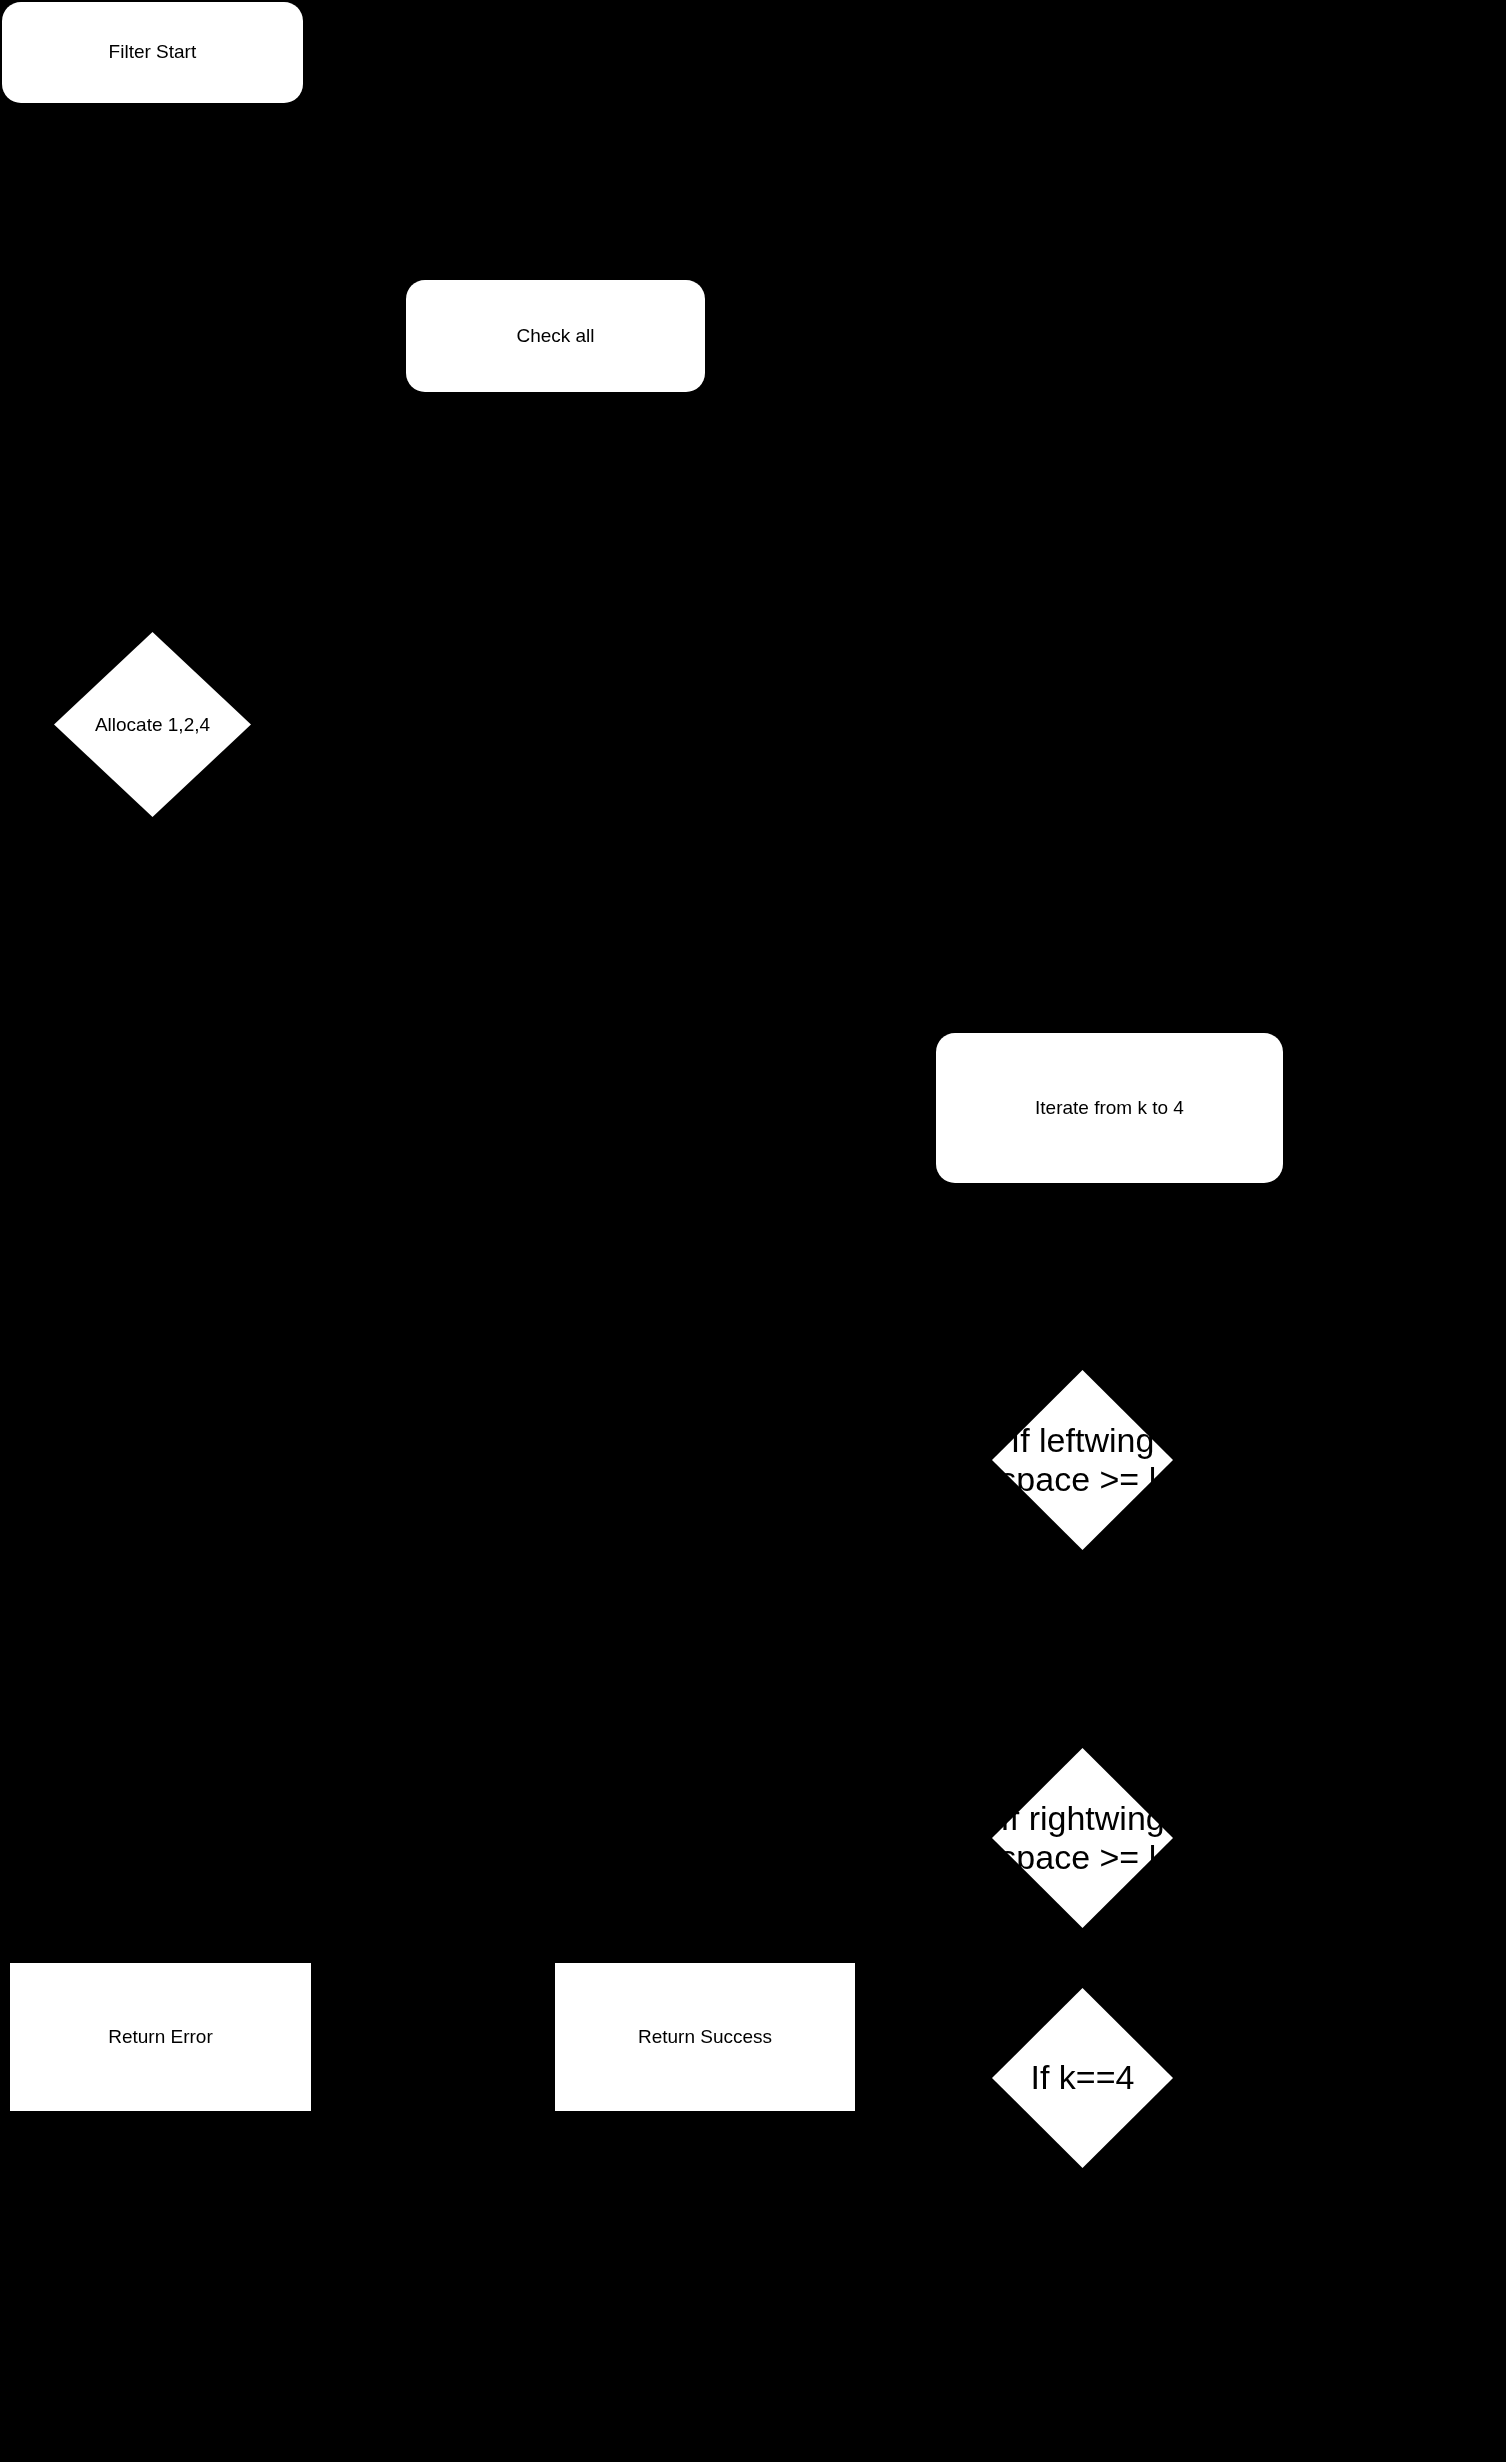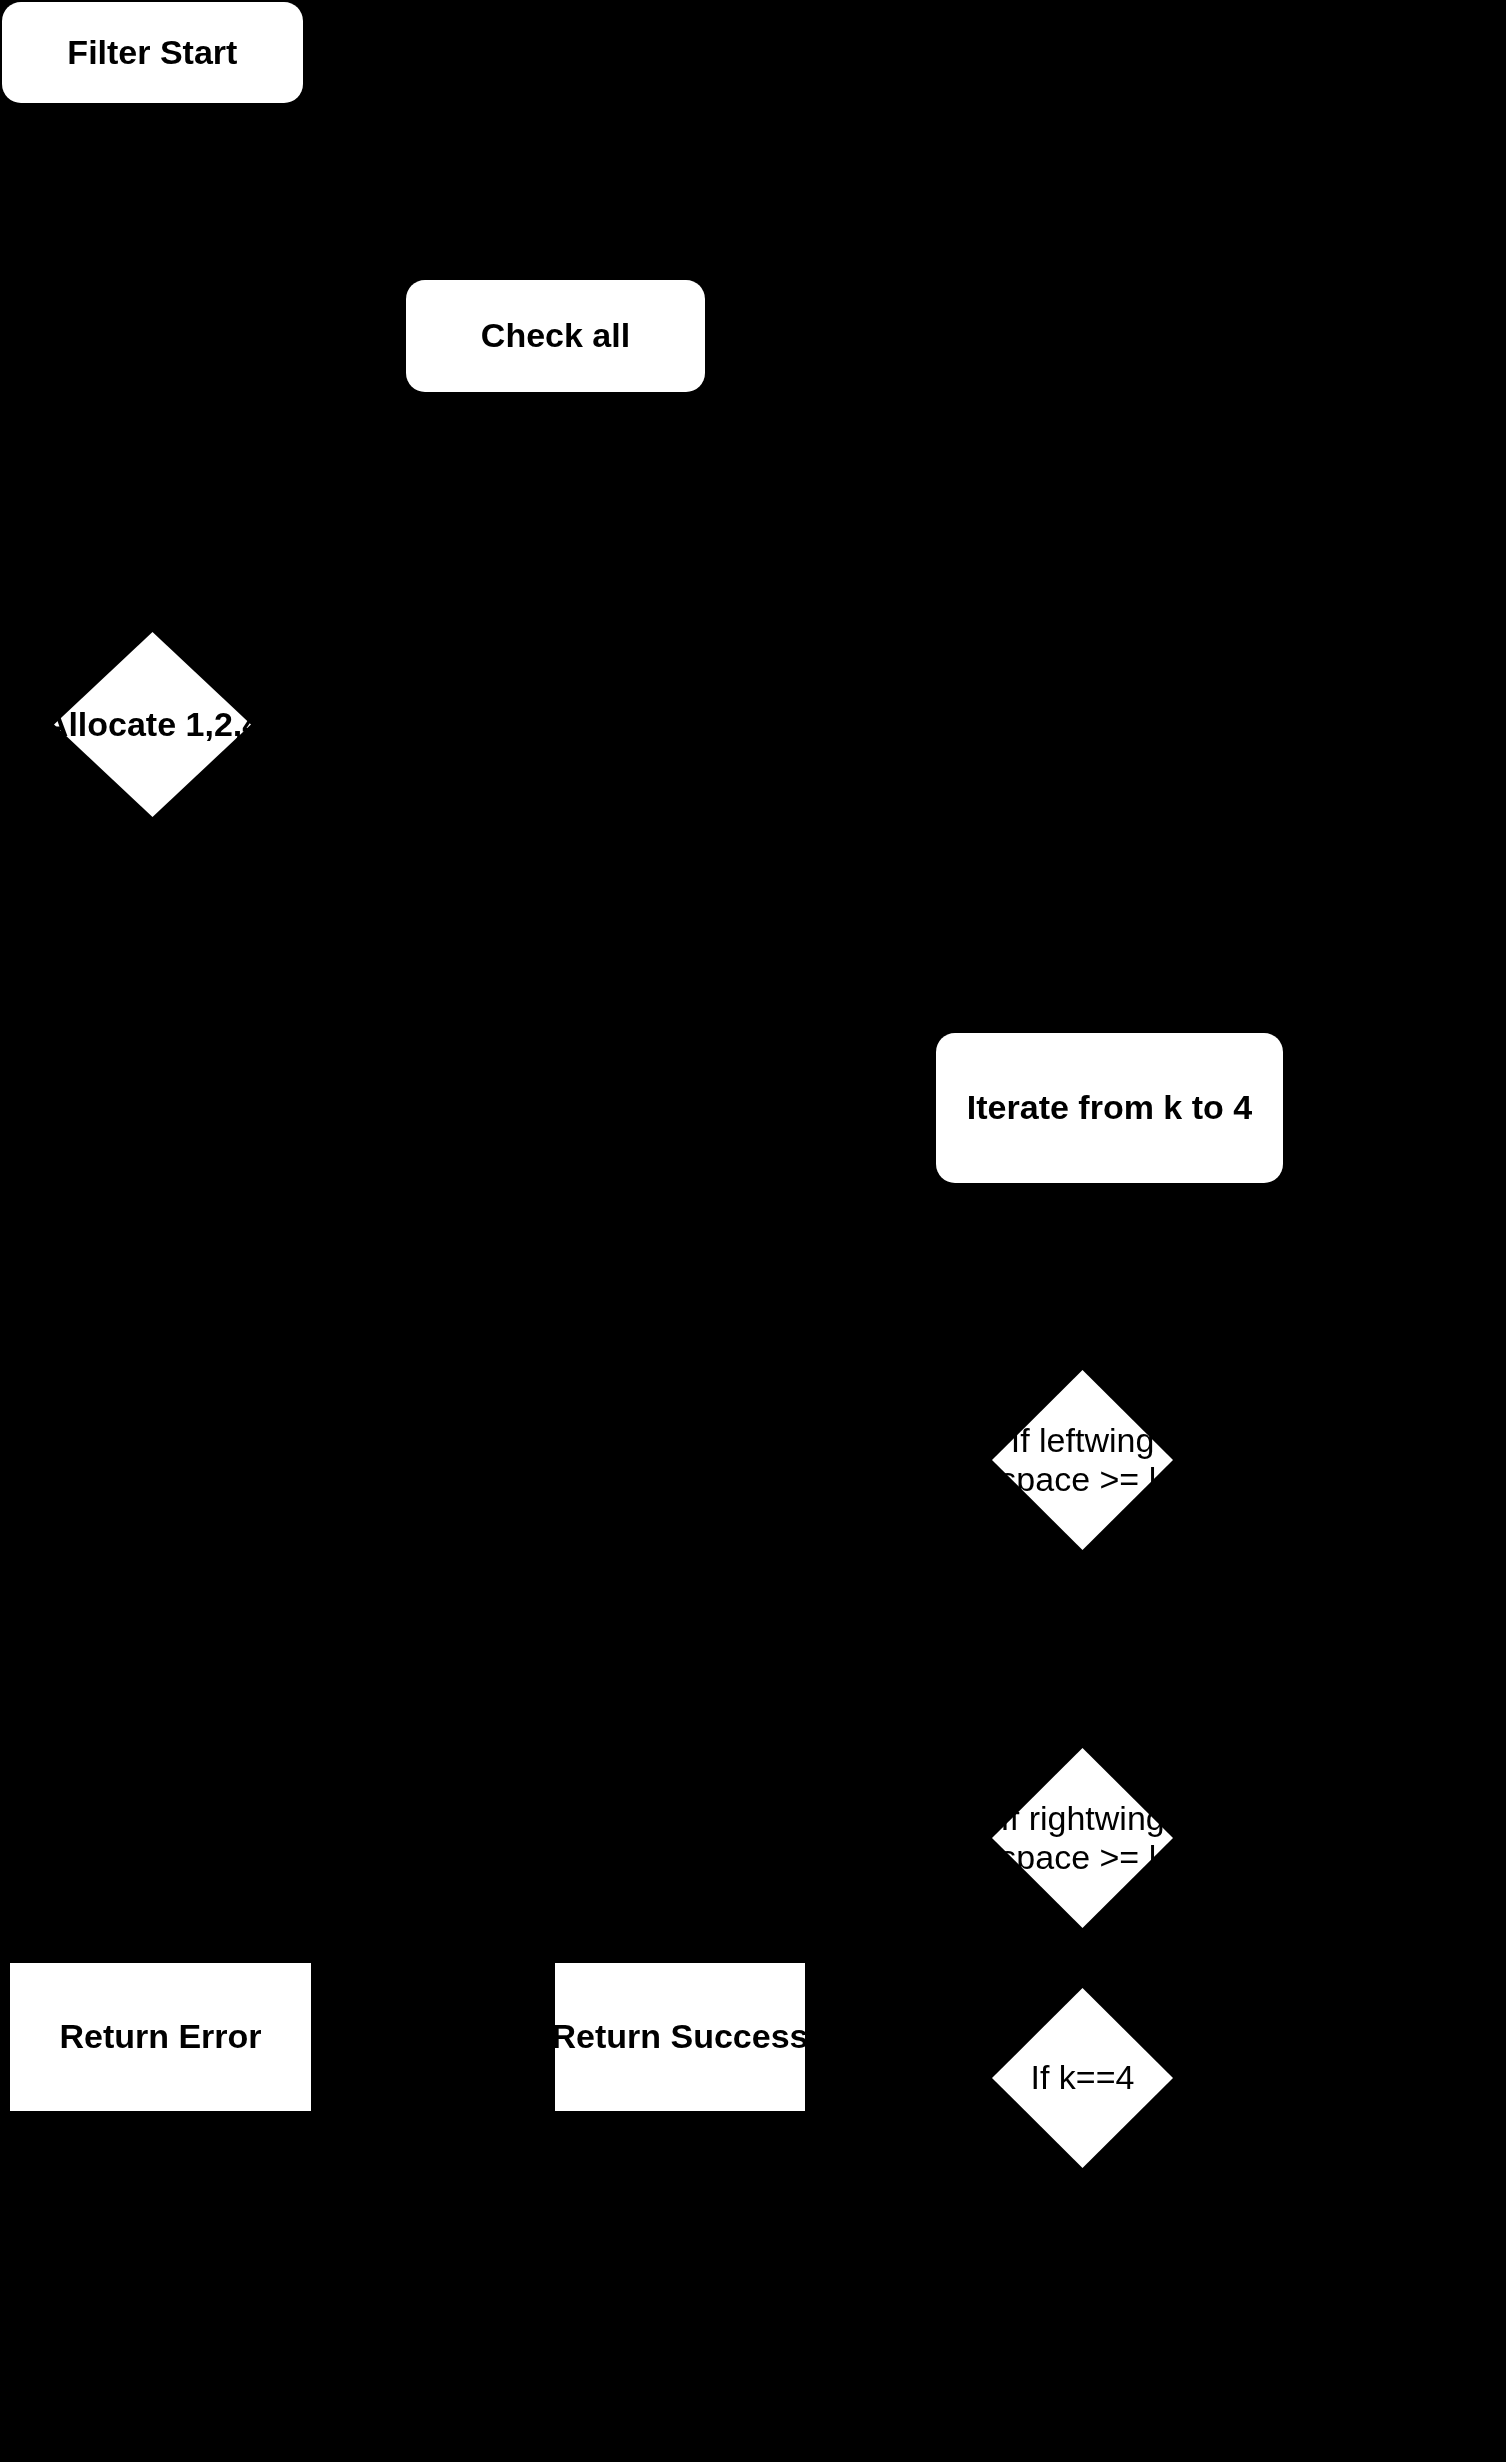--- a/index.html
+++ b/index.html
@@ -55,21 +55,21 @@
   .shape-diamond-round {
     background: transparent;
   }
   .label {
     position: relative;
     z-index: 2;
     white-space: pre;
     pointer-events: none;
   }
   
-  .t-lg  { font-size: 34px; font-weight: bold; }
+  .t-lg  { font-size: 19px; }
   .t-md  { font-size: 34px; }
 </style>
 </head>
 <body>
 
 <div id="canvas">
 
   <div class="node shape-rounded t-lg" style="left:1.9px; top:1.9px; width:301px; height:101px;">
     <span class="label">Filter Start</span>
   </div>
@@ -98,21 +98,21 @@
   <div class="node shape-diamond-round t-md" style="left:992px; top:1748px; width:181px; height:180px;">
     <span class="diamond-fill"></span>
     <span class="label">If rightwing
 space &gt;= k</span>
   </div>
 
   <div class="node shape-rect t-lg" style="left:10px; top:1963px; width:301px; height:148px;">
     <span class="label">Return Error</span>
   </div>
 
-  <div class="node shape-rect t-lg" style="left:555px; top:1963px; width:250px; height:148px;">
+  <div class="node shape-rect t-lg" style="left:555px; top:1963px; width:300px; height:148px;">
     <span class="label">Return Success</span>
   </div>
 
   <div class="node shape-diamond-round t-md" style="left:992px; top:1988px; width:181px; height:180px;">
     <span class="diamond-fill"></span>
     <span class="label">If k==4</span>
   </div>
 
 </div>
 

